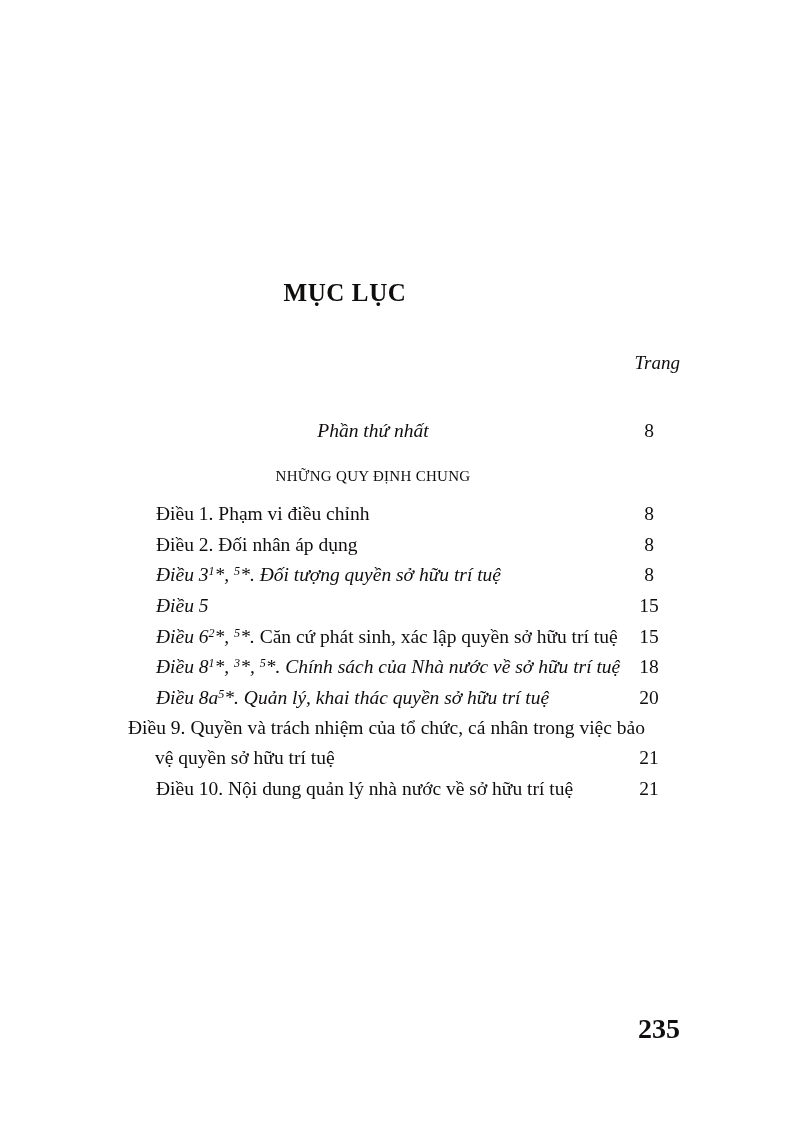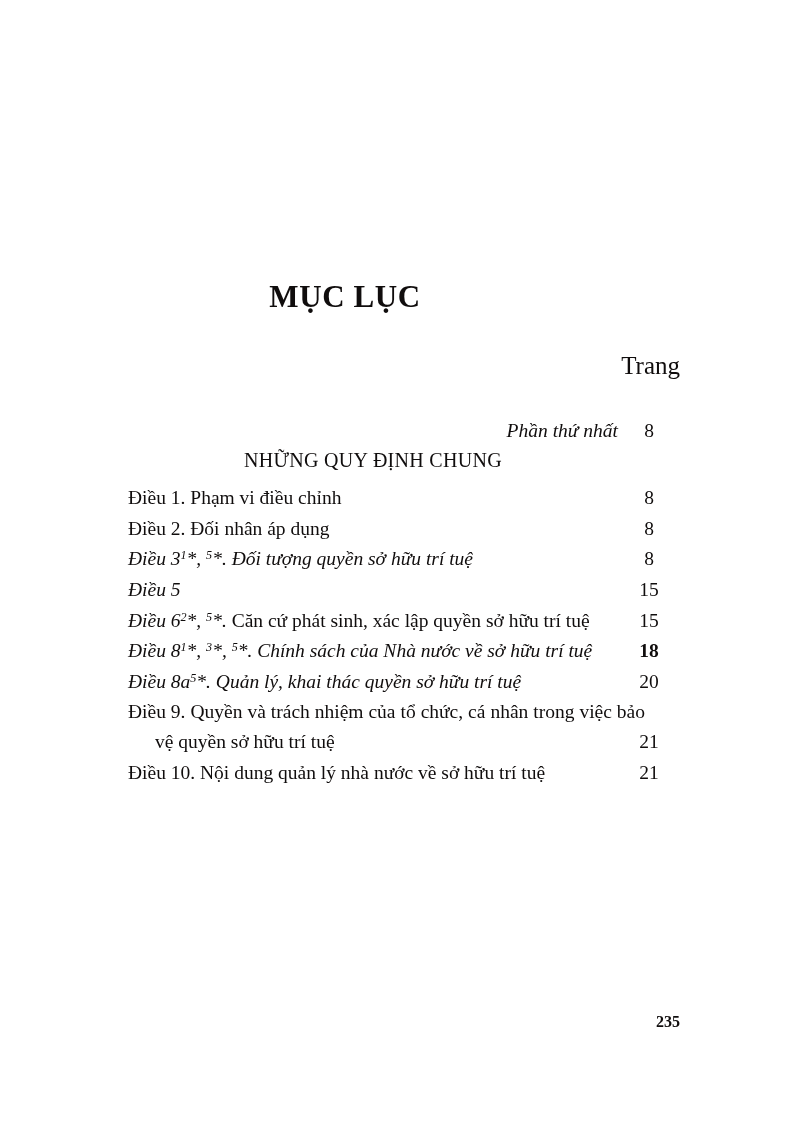--- a/index.html
+++ b/index.html
@@ -23,33 +23,34 @@
     height: 1131px;
   }
 
   
   .toc-title {
     position: absolute;
     left: 0;
     top: 279px;
     width: 690px;
     text-align: center;
-    font-size: 31px;
+    font-size: 25px;
     font-weight: bold;
     letter-spacing: 0.6px;
   }
 
   
   .trang-label {
     position: absolute;
     top: 352px;
     left: 560px;
     width: 120px;
     text-align: right;
-    font-size: 25px;
+    font-size: 19px;
+    font-style: italic;
   }
 
   
   .toc-list {
     position: absolute;
     left: 128px;
     top: 402px;
     width: 552px;
   }
 
@@ -65,20 +66,21 @@
     font-size: 19.5px;
     line-height: 29.6px;
     text-align: justify;
     text-justify: inter-word;
     padding-left: 27px;
     text-indent: -27px;
   }
   
   .entry-text.single {
     text-align: left;
+    margin-left: 28px;
   }
   
   .entry-text.star {
     padding-left: 32px;
     text-indent: -27px;
     margin-left: 5px;
   }
 
   .italic { font-style: italic; }
   .roman  { font-style: normal; }
@@ -101,42 +103,43 @@
   
   .part-head {
     position: relative;
     width: 552px;
     margin-top: 14px;
     margin-bottom: 8px;
   }
   .part-sub {
     display: block;
     width: 490px;
-    text-align: right;
+    text-align: center;
     font-size: 19.5px;
     line-height: 29.6px;
     font-style: italic;
   }
   .part-main {
     display: block;
     width: 490px;
     text-align: center;
-    font-size: 20px;
+    font-size: 15px;
     line-height: 29.6px;
     letter-spacing: 0.3px;
+    margin-top: 16px;
   }
 
   
   .folio {
     position: absolute;
     top: 1013px;
     left: 560px;
     width: 120px;
     text-align: right;
-    font-size: 16px;
+    font-size: 28px;
     font-weight: bold;
   }
 </style>
 </head>
 <body>
 
 <div class="page">
 
   <div class="toc-title">MỤC LỤC</div>
 
@@ -168,21 +171,21 @@
         <div class="entry">
           <span class="entry-text single"><span class="italic">Điều 5</span></span>
           <span class="page-num" style="top: -0.00625px; position: absolute;">15</span>
         </div>
         <div class="entry">
           <span class="entry-text single"><span class="italic">Điều 6<sup class="mark">2</sup>*, <sup class="mark">5</sup>*.</span> <span class="roman">Căn cứ phát sinh, xác lập quyền sở hữu trí tuệ</span></span>
           <span class="page-num" style="top: -0.00625px; position: absolute;">15</span>
         </div>
         <div class="entry">
           <span class="entry-text single"><span class="italic">Điều 8<sup class="mark">1</sup>*, <sup class="mark">3</sup>*, <sup class="mark">5</sup>*.</span> <span class="italic">Chính sách của Nhà nước về sở hữu trí tuệ</span></span>
-          <span class="page-num" style="top: -0.00625px; position: absolute; font-weight: bold;">18</span>
+          <span class="page-num" style="top: -0.00625px; position: absolute;">18</span>
         </div>
         <div class="entry">
           <span class="entry-text single"><span class="italic">Điều 8a<sup class="mark">5</sup>*.</span> <span class="italic">Quản lý, khai thác quyền sở hữu trí tuệ</span></span>
           <span class="page-num" style="top: -0.00625px; position: absolute;">20</span>
         </div>
         <div class="entry">
           <span class="entry-text"><span class="roman">Điều 9.</span> <span class="roman">Quyền và trách nhiệm của tổ chức, cá nhân trong việc bảo vệ quyền sở hữu trí tuệ</span></span>
           <span class="page-num" style="top: 29.5875px; position: absolute;">21</span>
         </div>
         <div class="entry">

